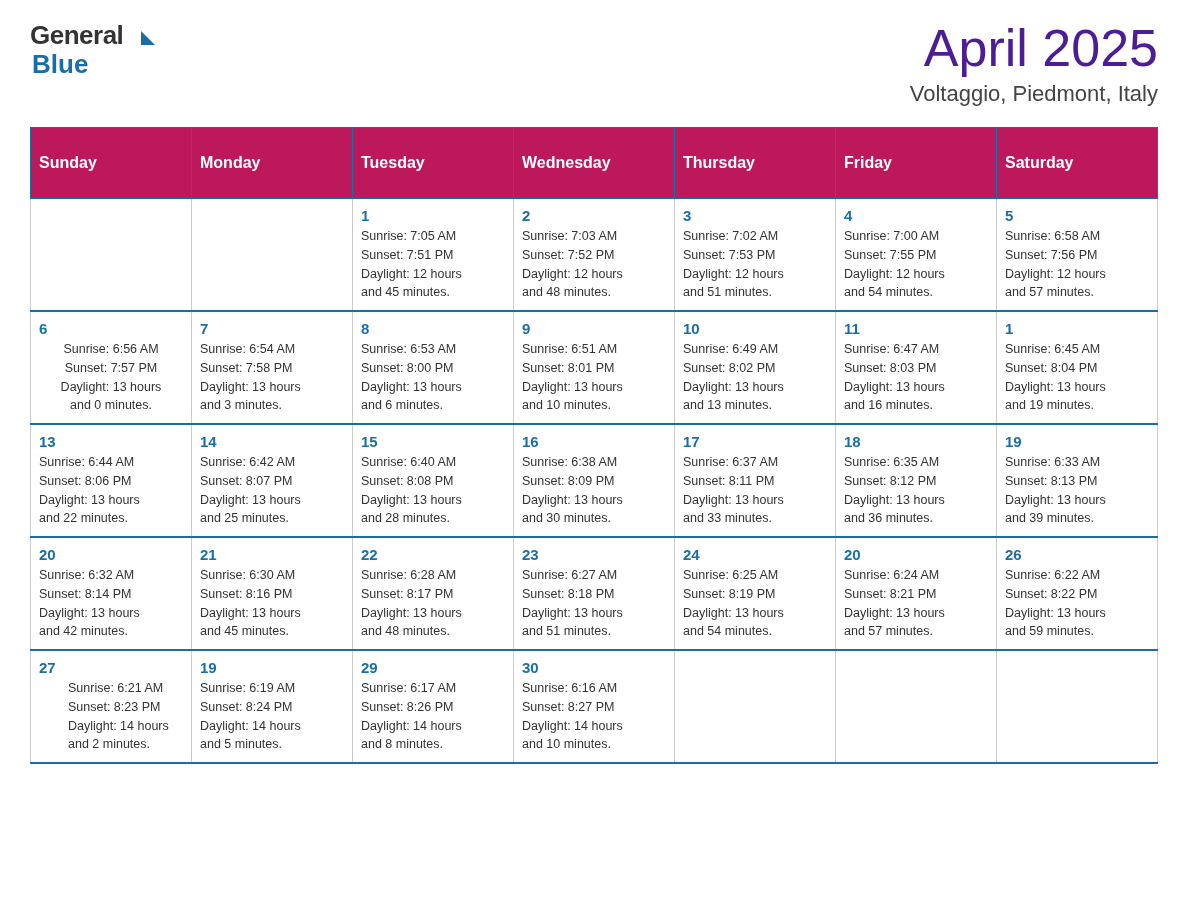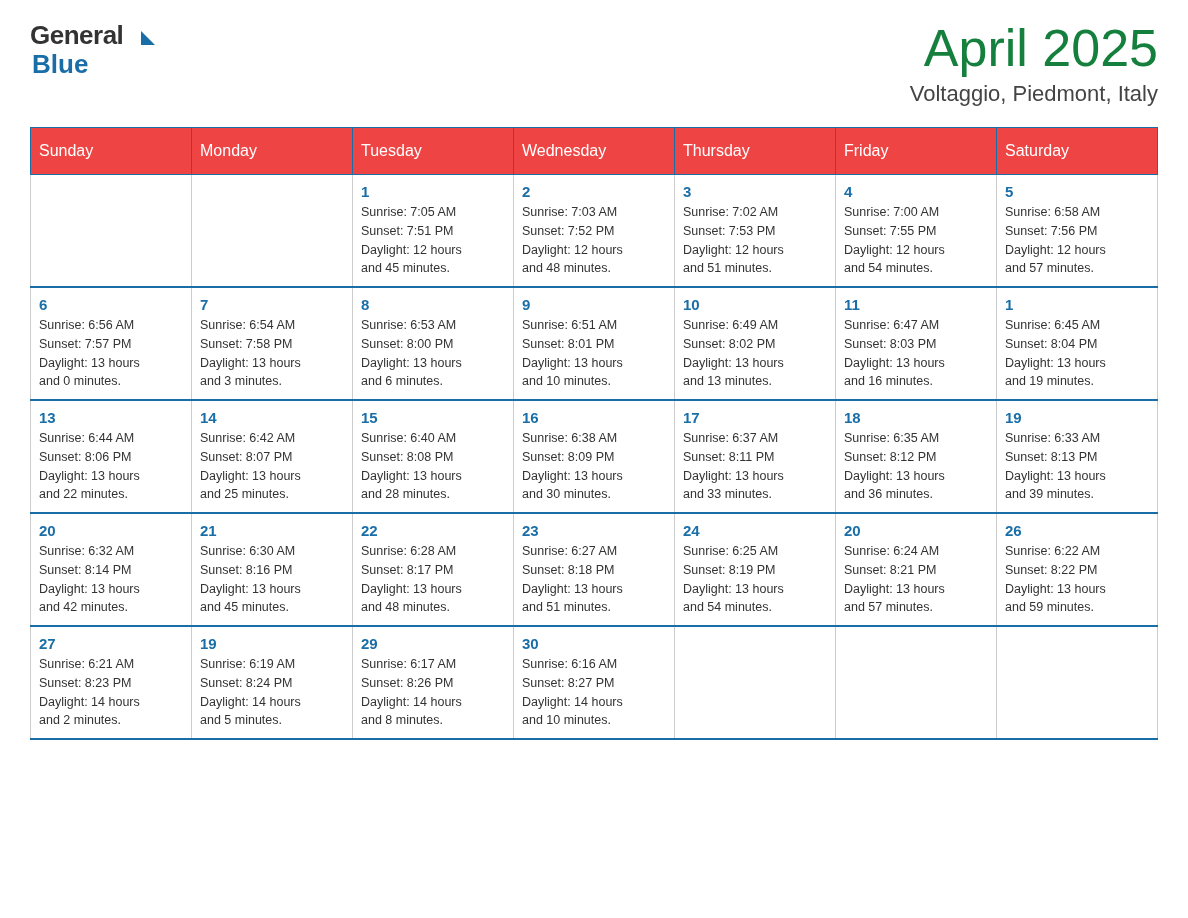--- a/index.html
+++ b/index.html
@@ -48,38 +48,38 @@
       color: #1a6ea8;
       margin-top: -2px;
       margin-left: 2px;
     }
     .title-section {
       text-align: right;
     }
     .month-year {
       font-size: 52px;
       font-weight: normal;
-      color: #15803d;
+      color: #4c1d95;
       line-height: 1.1;
     }
     .location {
       font-size: 22px;
       color: #444;
       margin-top: 4px;
     }
     .calendar {
       width: 100%;
       border-collapse: collapse;
     }
     .calendar th {
-      background-color: #ef4444;
+      background-color: #be185d;
       color: #fff;
       font-size: 16px;
-      font-weight: normal;
-      padding: 14px 8px;
+      font-weight: bold;
+      padding: 26px 8px;
       text-align: left;
       border: 1px solid #1a6ea8;
     }
     .calendar td {
       vertical-align: top;
       padding: 8px;
       border: 1px solid #ccc;
       width: calc(100% / 7);
       min-height: 90px;
       font-size: 13px;
@@ -175,21 +175,21 @@
           <span class="day-num">5</span>
           <div class="day-info" style="white-space: pre-line;">Sunrise: 6:58 AM
 Sunset: 7:56 PM
 Daylight: 12 hours
 and 57 minutes.</div>
         </td>
       </tr>
       <tr class="row-border-top">
         <td>
           <span class="day-num">6</span>
-          <div class="day-info" style="white-space: pre-line;">Sunrise: 6:56 AM
+          <div class="day-info" style="white-space: pre-line; text-align: center;">Sunrise: 6:56 AM
 Sunset: 7:57 PM
 Daylight: 13 hours
 and 0 minutes.</div>
         </td>
         <td>
           <span class="day-num">7</span>
           <div class="day-info" style="white-space: pre-line;">Sunrise: 6:54 AM
 Sunset: 7:58 PM
 Daylight: 13 hours
 and 3 minutes.</div>
@@ -328,21 +328,21 @@
           <span class="day-num">26</span>
           <div class="day-info" style="white-space: pre-line;">Sunrise: 6:22 AM
 Sunset: 8:22 PM
 Daylight: 13 hours
 and 59 minutes.</div>
         </td>
       </tr>
       <tr class="row-border-top">
         <td>
           <span class="day-num">27</span>
-          <div class="day-info" style="white-space: pre-line;">Sunrise: 6:21 AM
+          <div class="day-info" style="white-space: pre-line; margin-left: 29px;">Sunrise: 6:21 AM
 Sunset: 8:23 PM
 Daylight: 14 hours
 and 2 minutes.</div>
         </td>
         <td>
           <span class="day-num">19</span>
           <div class="day-info" style="white-space: pre-line;">Sunrise: 6:19 AM
 Sunset: 8:24 PM
 Daylight: 14 hours
 and 5 minutes.</div>

